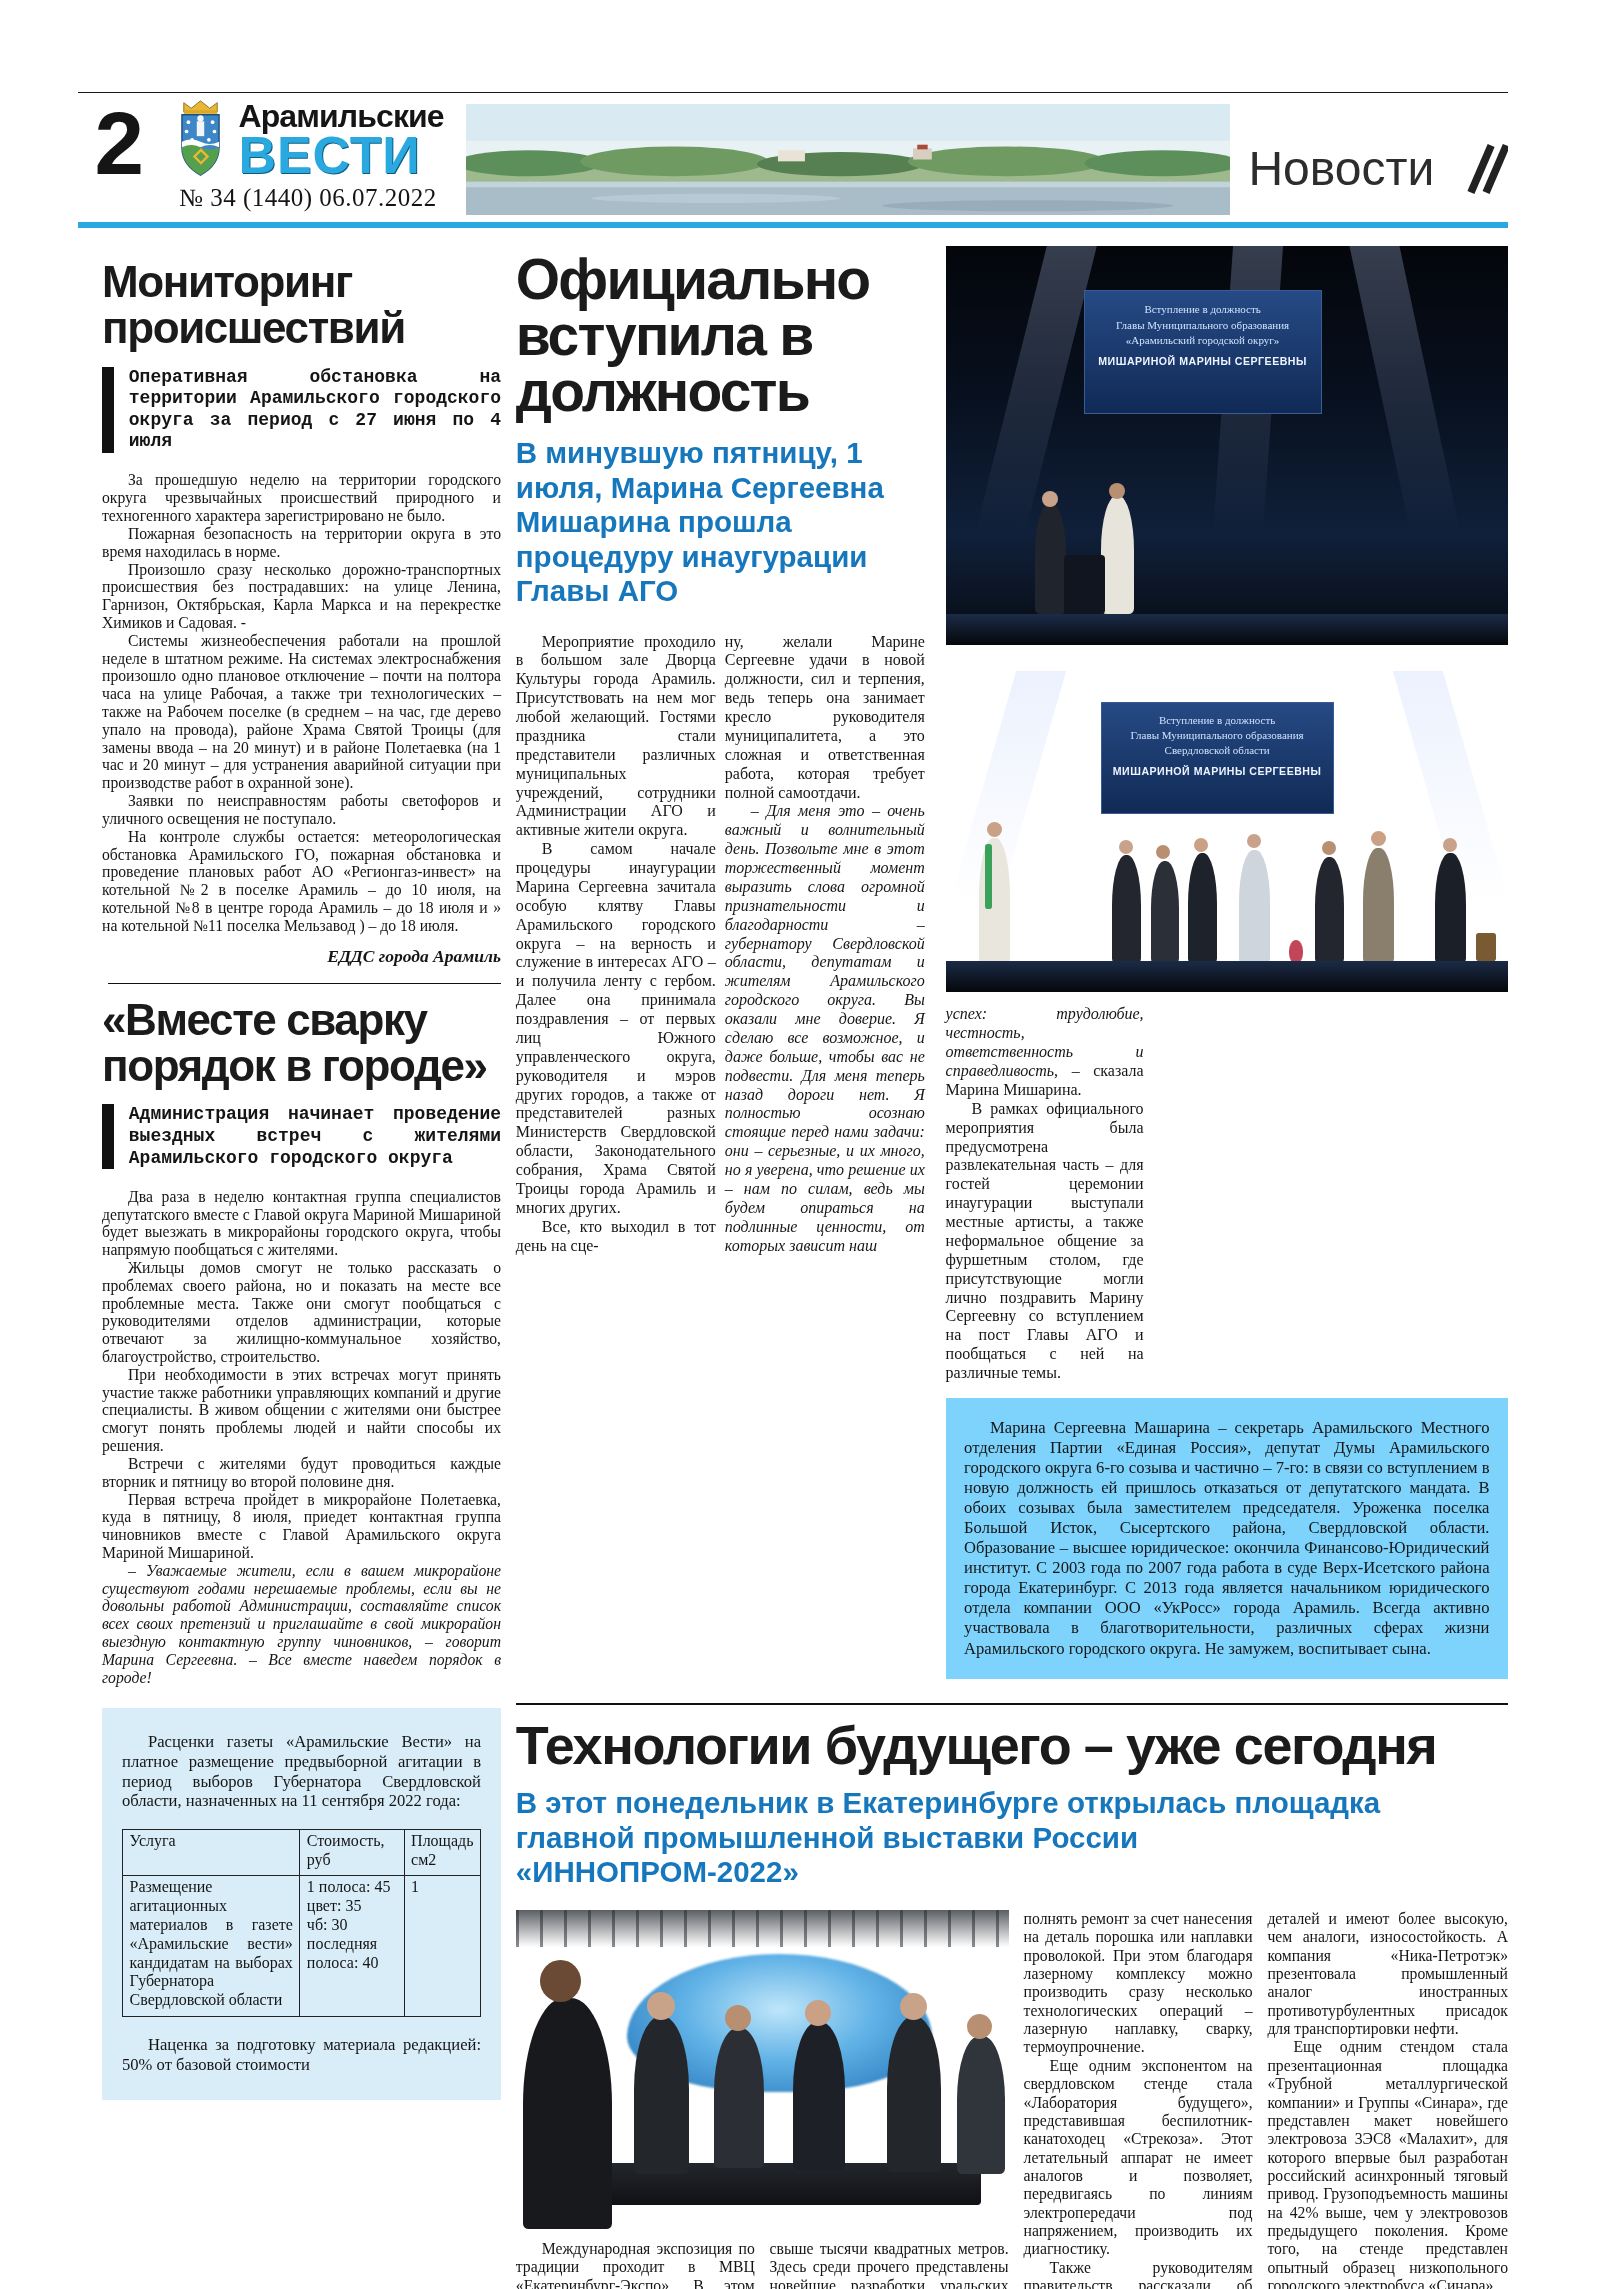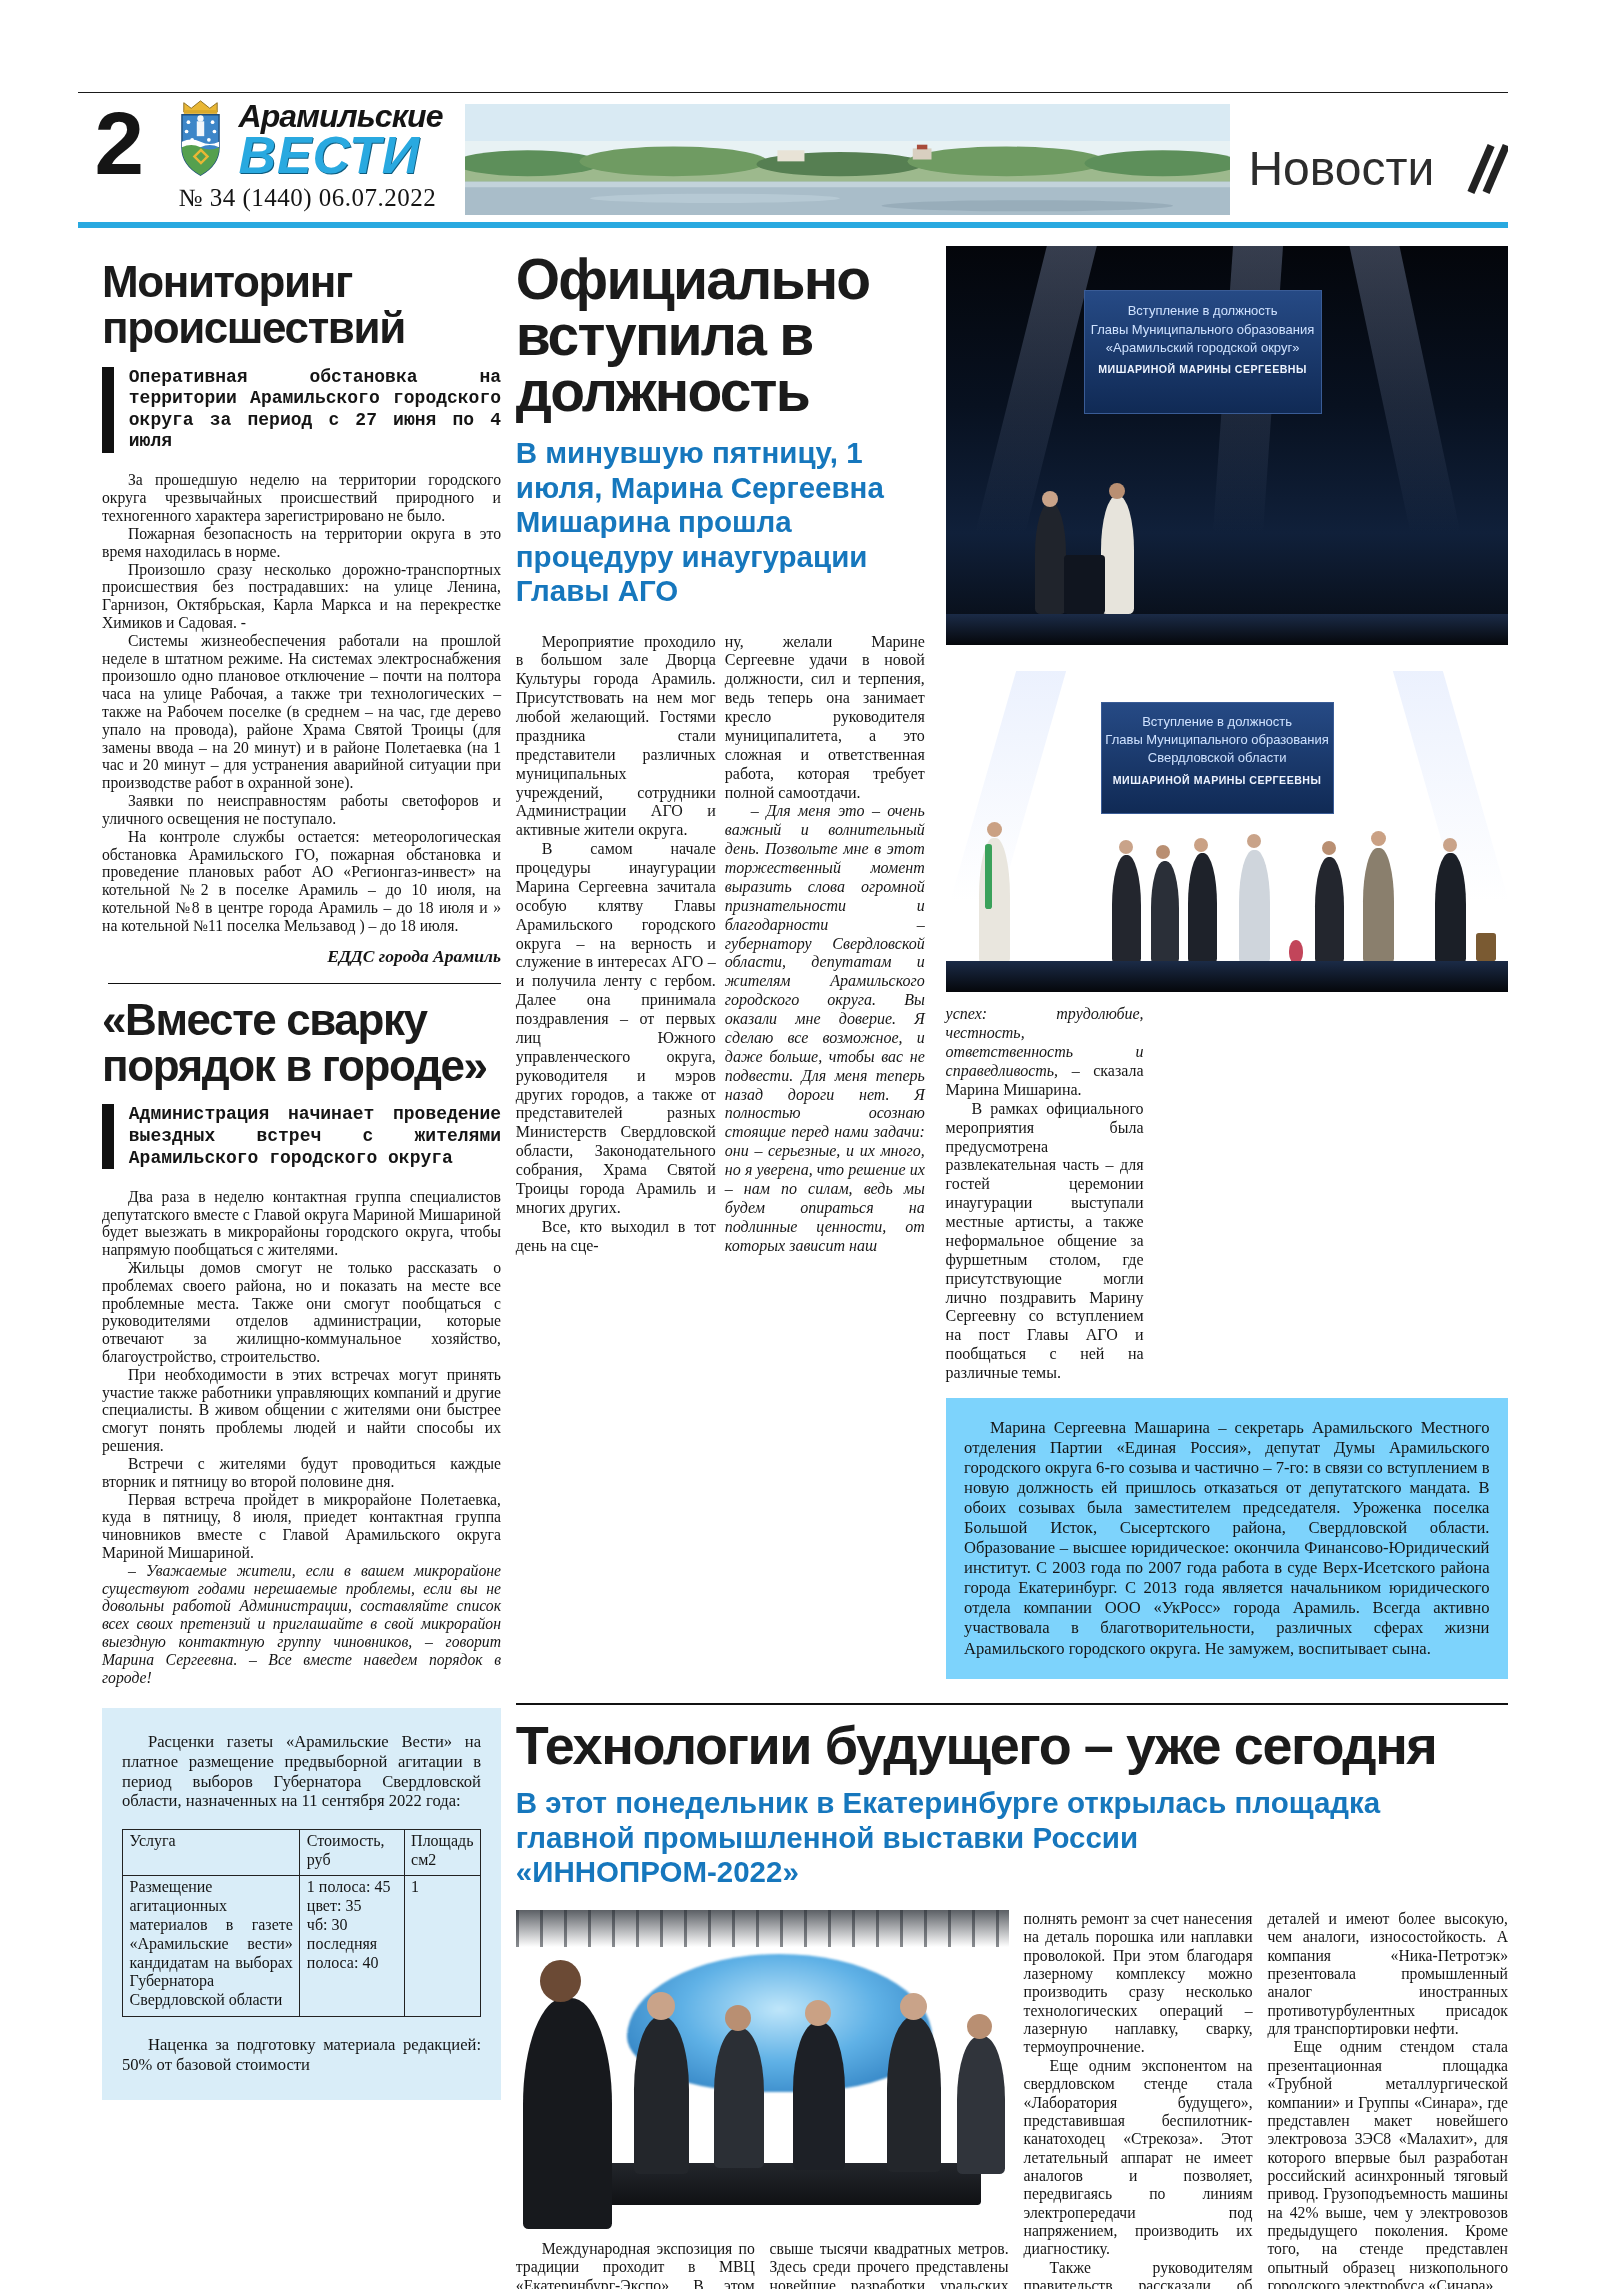--- a/index.html
+++ b/index.html
@@ -8,21 +8,21 @@
         -webkit-hyphens:auto;hyphens:auto;}
   .inner{margin:0 111px 0 78px;}
   
   .topline{border-top:1.8px solid #1a1a1a;margin-top:92px;width:1430px;}
   .hdr{display:flex;align-items:flex-start;width:1430px;}
   .pagenum{font-family:"Liberation Sans",sans-serif;font-weight:bold;font-size:89px;line-height:1.05;
            letter-spacing:-2.8px;margin:3.7px 0 0 16.6px;}
   .logo{margin-left:31px;text-align:center;}
   .logo-row{display:flex;align-items:flex-start;}
   .crest{width:57px;height:78px;margin-top:5.5px;}
-  .logo-text{margin-left:9.2px;text-align:left;font-style:italic;}
+  .logo-text{margin-left:9.2px;text-align:left;}
   .lt1{font-family:"Liberation Sans",sans-serif;font-weight:bold;font-size:32px;line-height:1.0;
        letter-spacing:-0.9px;margin-top:7.4px;}
   .lt2{font-family:"Liberation Sans",sans-serif;font-weight:bold;font-size:52px;line-height:.92;
        letter-spacing:0.9px;color:#29a9e0;text-shadow:0.9px 0.9px 0 #0e5b7e;}
   .issue{font-size:25px;margin-top:3.7px;letter-spacing:0.5px;}
   .banner{flex:1;height:111px;margin:11px 18.5px 0 22px;overflow:hidden;}
   .banner svg{display:block;width:100%;height:100%;}
   .section-label{display:flex;align-items:center;gap:14.8px;margin-top:48px;
                  font-family:"Liberation Sans",sans-serif;font-size:48px;color:#2d2d2d;}
   .slashes{width:59px;height:54px;}
@@ -61,21 +61,21 @@
   .ma-col p,.ma-col3 p{font-size:16px;line-height:1.18;}
   .ma-right{flex:1;min-width:0;}
   .photo{position:relative;overflow:hidden;}
   .photo1{height:399px;background:linear-gradient(180deg,#04060b 0%,#081120 40%,#10203a 72%,#070b12 100%);}
   .photo2{height:321px;margin-top:26px;background:linear-gradient(180deg,#05070d 0%,#0a1526 45%,#142razz 0%,#15253f 75%,#0a0f18 100%);}
   .beam{position:absolute;top:0;width:50px;height:72%;
         background:linear-gradient(180deg,rgba(185,205,250,.28),rgba(185,205,250,0));}
   .screen{position:absolute;background:linear-gradient(180deg,#264a85,#102a55);
           color:#cfe2ff;font-family:"Liberation Sans",sans-serif;text-align:center;
           border:0.9px solid #3a5c96;}
-  .screen .sl{font-size:13px;line-height:1.4;}
+  .screen .sl{font-size:11px;line-height:1.4;font-family:Liberation Serif, serif;}
   .screen .sn{font-size:10.6px;font-weight:bold;color:#eef4ff;margin-top:6.5px;letter-spacing:0.5px;}
   .fig{position:absolute;border-radius:46% 46% 5.5px 5.5px;}
   .head{position:absolute;border-radius:50%;}
   .stagefloor{position:absolute;left:0;right:0;bottom:0;height:31px;
               background:linear-gradient(180deg,#1b2b47,#05070b);}
   .ma-bottom{display:flex;gap:14.8px;margin-top:13px;flex-direction:column;}
   .ma-col3{width:198px;flex:none;}
   .sidebox{flex:1;min-width:0;background:#7dd3fc;padding:20px 18.5px;}
   .sidebox p{font-size:16.6px;line-height:1.21;}
   

